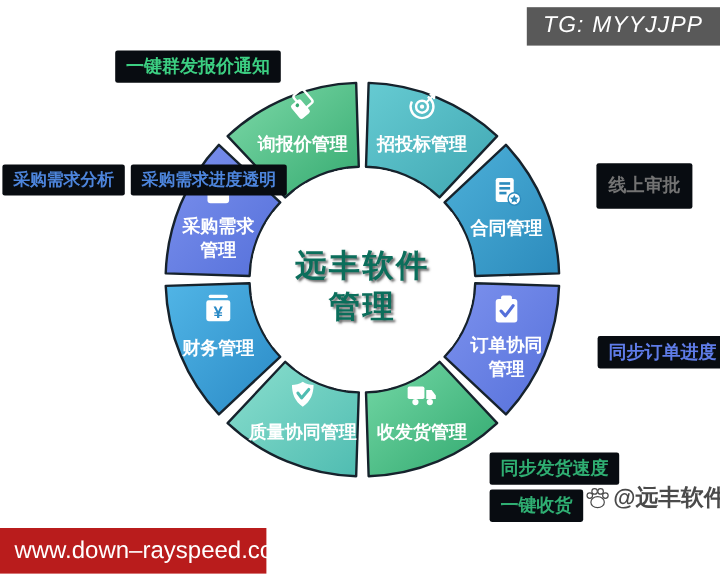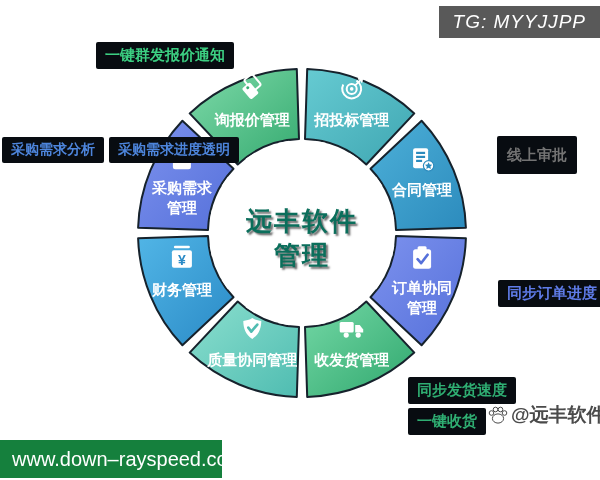--- a/index.html
+++ b/index.html
@@ -7,21 +7,21 @@
          font-family:"Liberation Sans","DejaVu Sans",sans-serif;}
   #ring-svg{position:absolute;left:0;top:0;}
   .co{position:absolute;font-weight:bold;font-size:15px;}
   .box{background:#080c11;border-radius:2px;padding:4px 9px;display:inline-block;white-space:nowrap;}
   .stackR{display:flex;flex-direction:row;align-items:flex-end;gap:5px;}
   .stackL{display:flex;flex-direction:column;align-items:flex-start;gap:4px;}
   .multi .line{line-height:30px;white-space:nowrap;}
   #tg-badge{position:absolute;right:0;top:6px;height:32px;line-height:32px;background:#595959;
             color:#fff;font-size:19px;padding:0 14px;letter-spacing:1px;font-style:italic;}
   #url-bar{position:absolute;left:0;top:440px;width:210px;height:38px;line-height:38px;
-           background:#15803d;color:#fff;font-size:20px;padding-left:12px;white-space:nowrap;}
+           background:#b91c1c;color:#fff;font-size:20px;padding-left:12px;white-space:nowrap;}
   #center-title{position:absolute;left:187px;top:204px;width:230px;text-align:center;
                 font-weight:bold;font-size:26px;letter-spacing:2px;line-height:34px;
                 text-shadow:2px 2px 2px rgba(0,0,0,0.6);}
   #watermark{position:absolute;left:487px;top:402px;display:flex;align-items:center;gap:2px;
              font-size:19px;font-weight:bold;color:#4a4a4a;white-space:nowrap;
              text-shadow:-1px -1px 0 #fff,1px -1px 0 #fff,-1px 1px 0 #fff,1px 1px 0 #fff;}
 </style>
 </head>
 <body>
 

